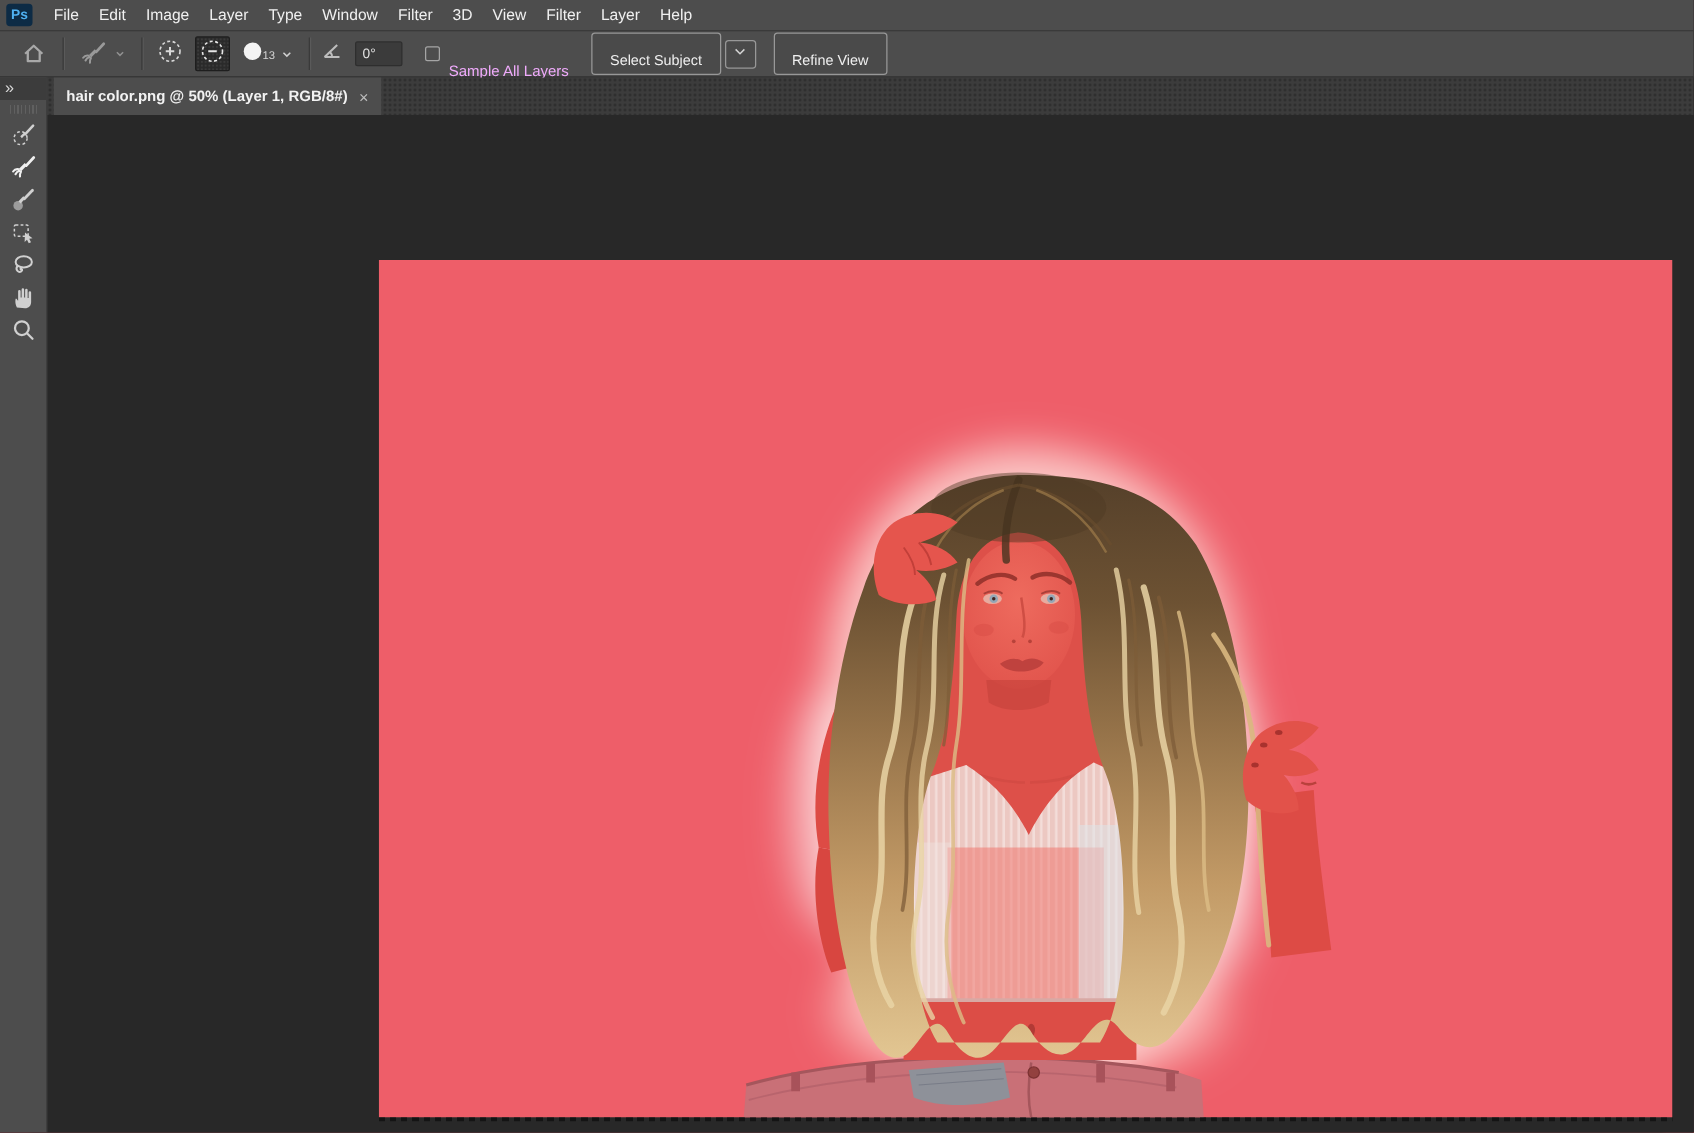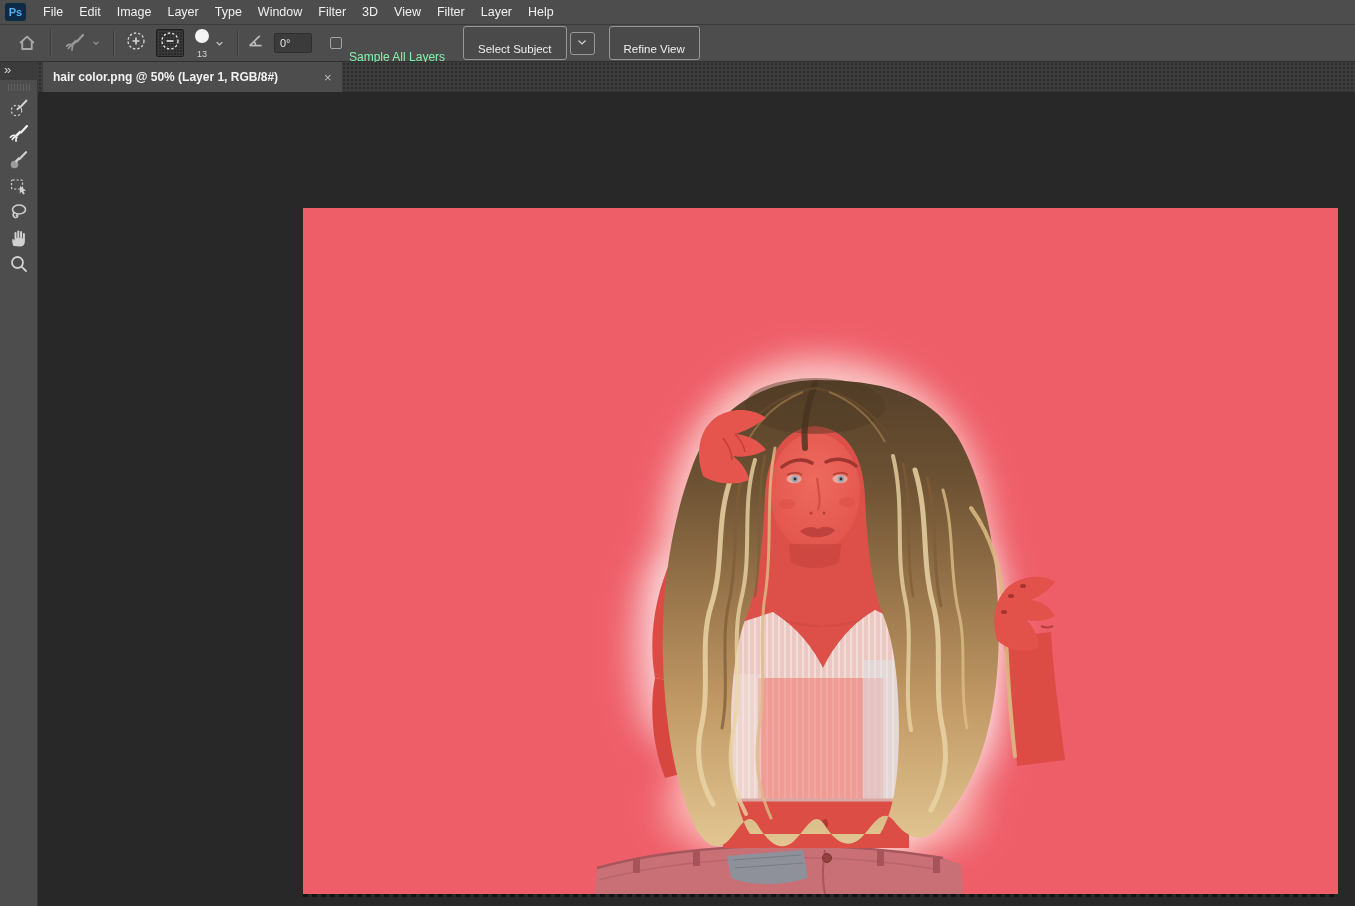--- a/index.html
+++ b/index.html
@@ -24,43 +24,43 @@
          box-shadow:1px 0 0 #5a5a5a; }
   .obtn { display:flex; align-items:center; justify-content:center; height:30px;
           padding:0 4px; border-radius:3px; }
   .obtn svg { display:block; }
   .tool-slot { width:28px; height:28px; display:flex; align-items:center;
                justify-content:center; border-radius:2px; }
   .tool-slot.active, .oactive {
       background-color:#2a2a2a;
       background-image:radial-gradient(rgba(255,255,255,.08) 1px, transparent 1.2px);
       background-size:3px 3px; border:1px solid #1e1e1e; }
-  .brushsize { display:flex; flex-direction:column; align-items:center;
+  .brushsize { display:flex; flex-direction:row; align-items:center;
                justify-content:center; height:34px; margin-left:10px; }
   .brushsize .num { font-size:9px; color:#d5d5d5; margin-top:1px; }
   .angle-input { width:38px; height:20px; background:#3b3b3b; border:1px solid #2e2e2e;
                  border-radius:2px; color:#e3e3e3; font-size:11px; padding:0 5px;
                  font-family:"Liberation Sans", sans-serif; }
   .chk { width:12px; height:12px; border:1px solid #a5a5a5; border-radius:2px;
          background:transparent; margin:0 7px 0 4px; }
-  .chklabel { color:#86efac; font-size:12px;margin-top:28px; }
+  .chklabel { color:#f0abfc; font-size:12px;margin-top:28px; }
   .pbtn { height:23px; background:#4a4a4a; border:1px solid #989898; border-radius:3px;
           color:#efefef; font-size:11.5px; padding:16px 14px;
           font-family:"Liberation Sans", sans-serif; }
   .splitbtn { height:23px; width:25px; background:#4a4a4a; border:1px solid #989898;
               border-radius:3px; margin-left:3px; display:flex; align-items:center;
               justify-content:center; }
 
   
   .tabbar { position:absolute; left:38px; top:62px; width:1317px; height:30px;
             background-color:#3c3c3c;
             background-image:radial-gradient(rgba(0,0,0,.25) 1px, transparent 1.2px);
             background-size:4px 4px; display:flex; align-items:stretch; }
   .tab { margin-left:5px; background:#4d4d4d; display:flex; align-items:center;
-         padding:0 10px;gap:37px; }
+         padding:0 10px; }
   .tab-title { color:#f2f2f2; font-size:12px; font-weight:bold; }
   .tab-close { color:#bdbdbd; font-size:13px; margin-left:9px; }
 
   
   .toolpanel { position:absolute; left:0; top:62px; width:38px; height:844px;
                background:#4d4d4d; border-right:1px solid #3a3a3a; }
   .tp-head { height:18px; background:#3c3c3c; color:#d8d8d8; font-size:13px;
              line-height:15px; padding-left:4px; letter-spacing:-2px; }
   .tp-grip { width:22px; height:7px; margin:4px auto 6px;
              background:repeating-linear-gradient(90deg,#606060 0 1px,transparent 1px 3px); }

